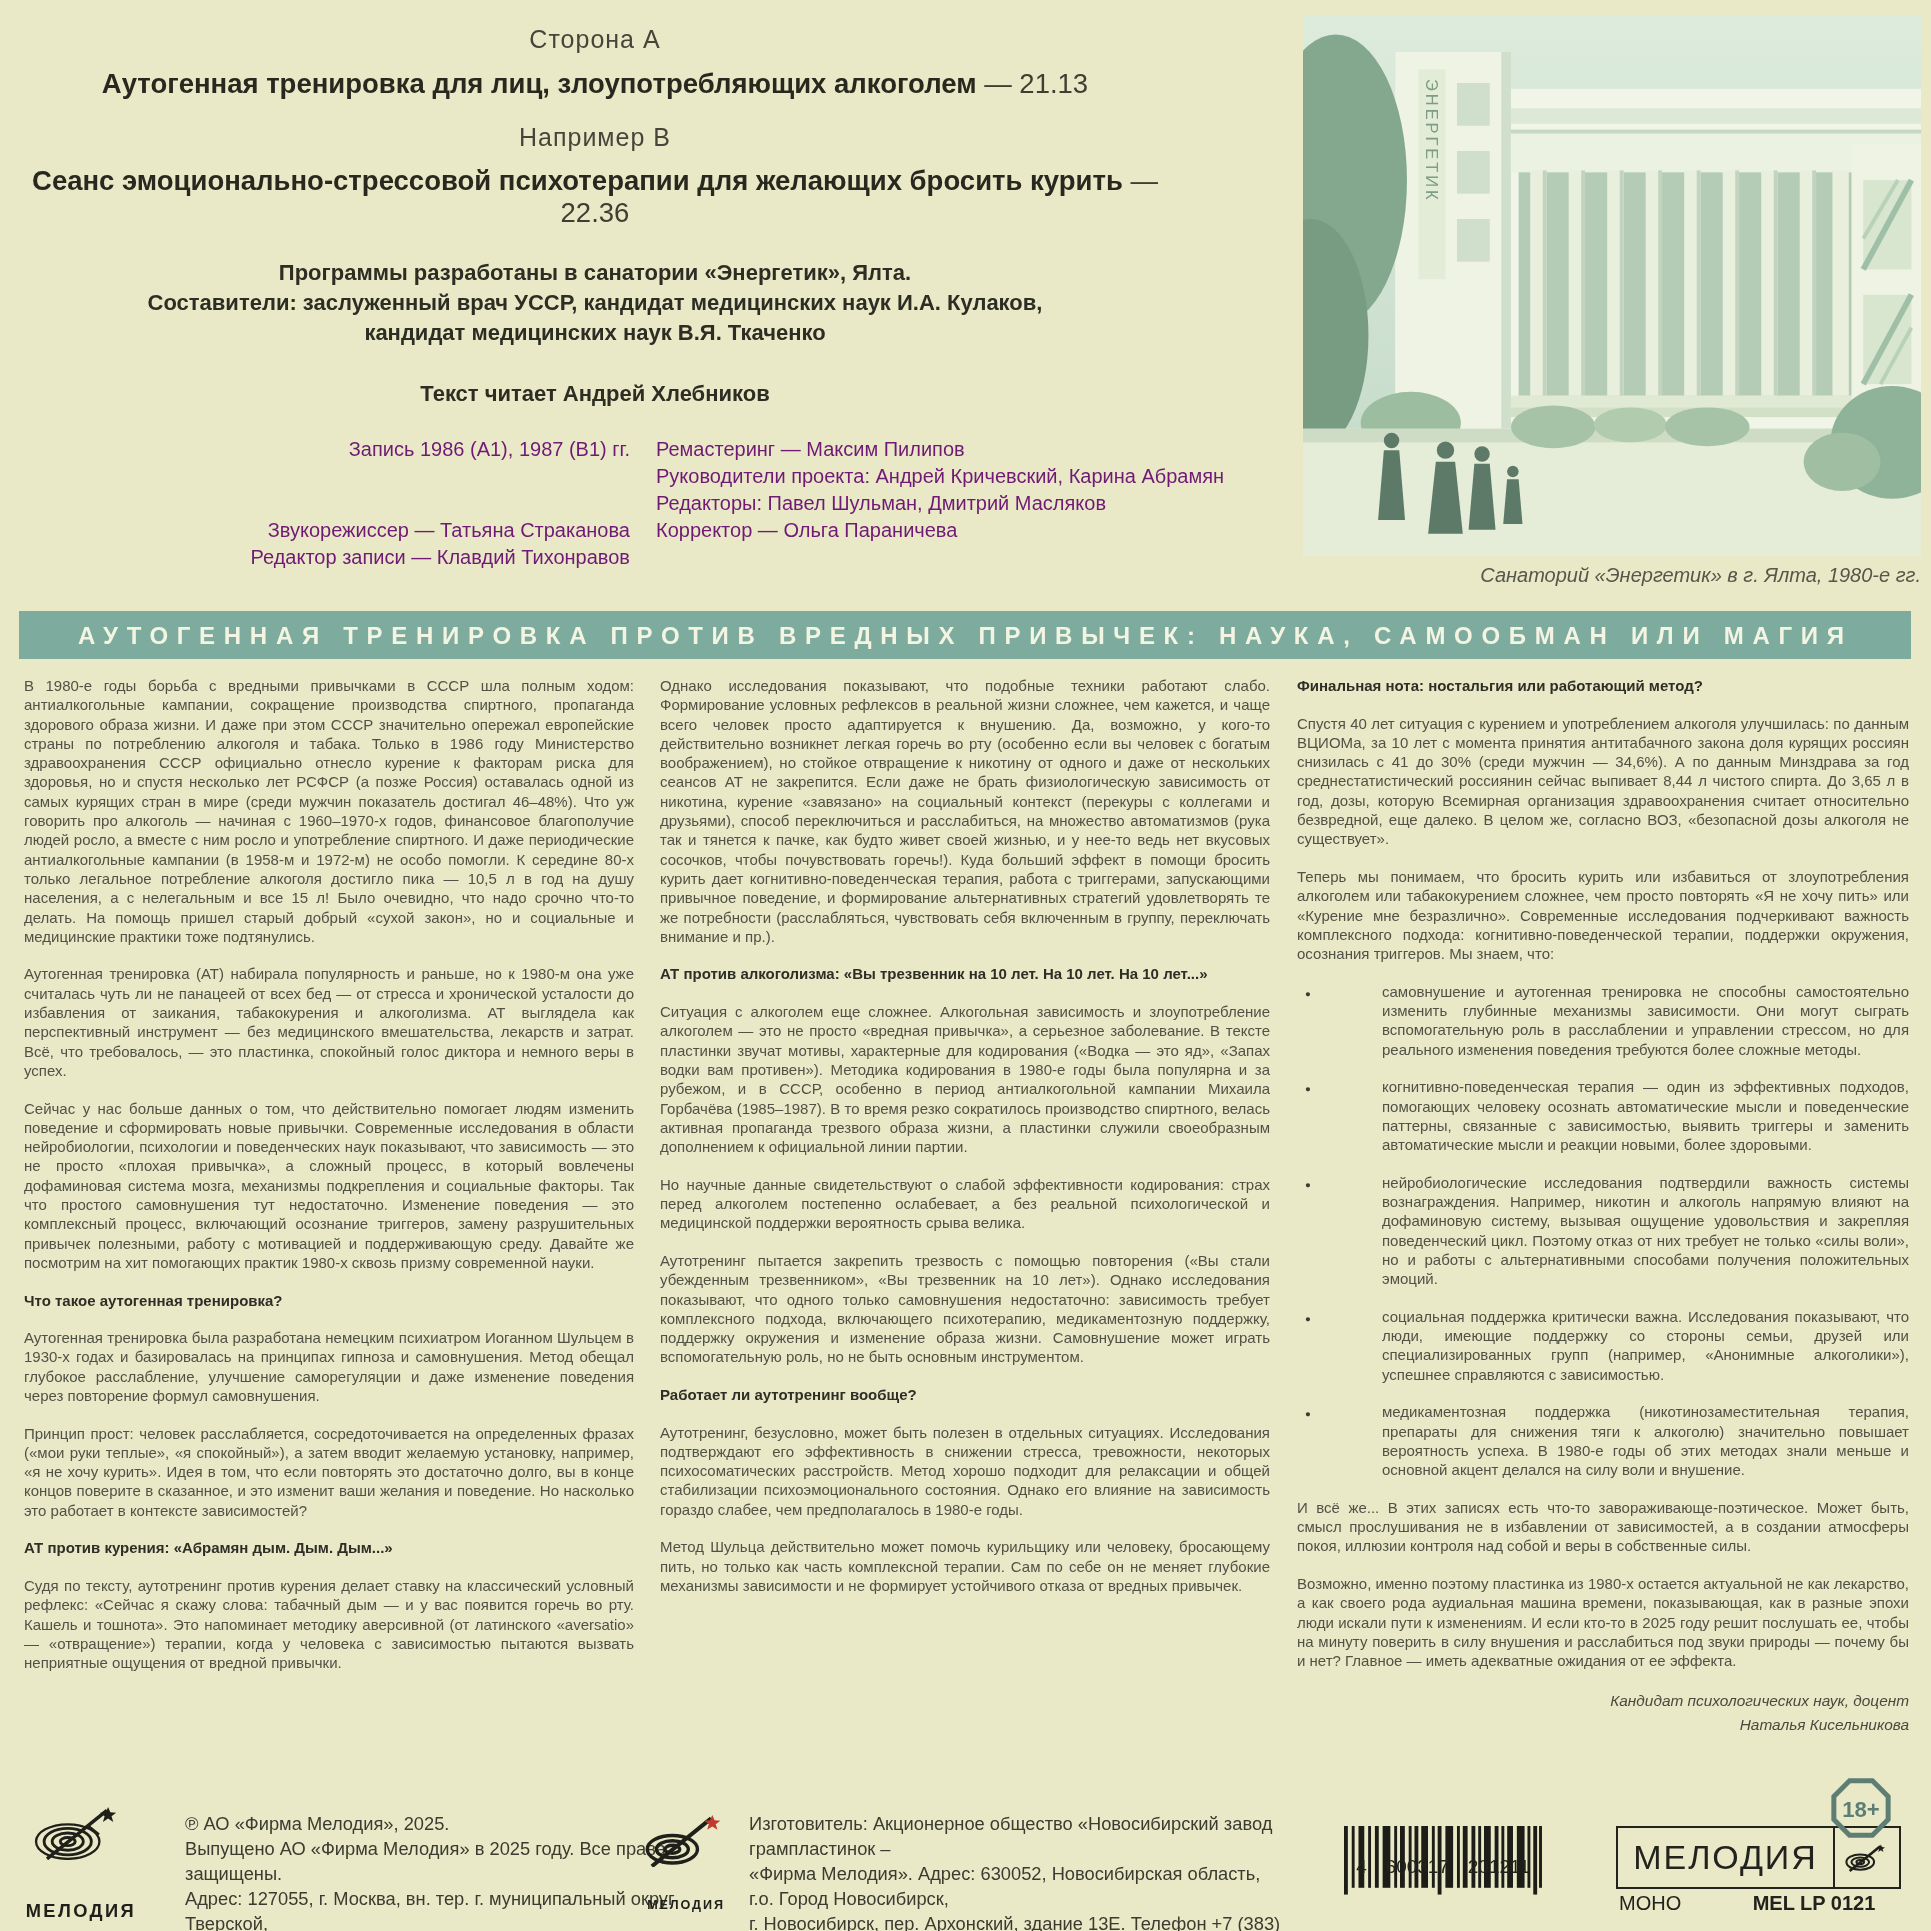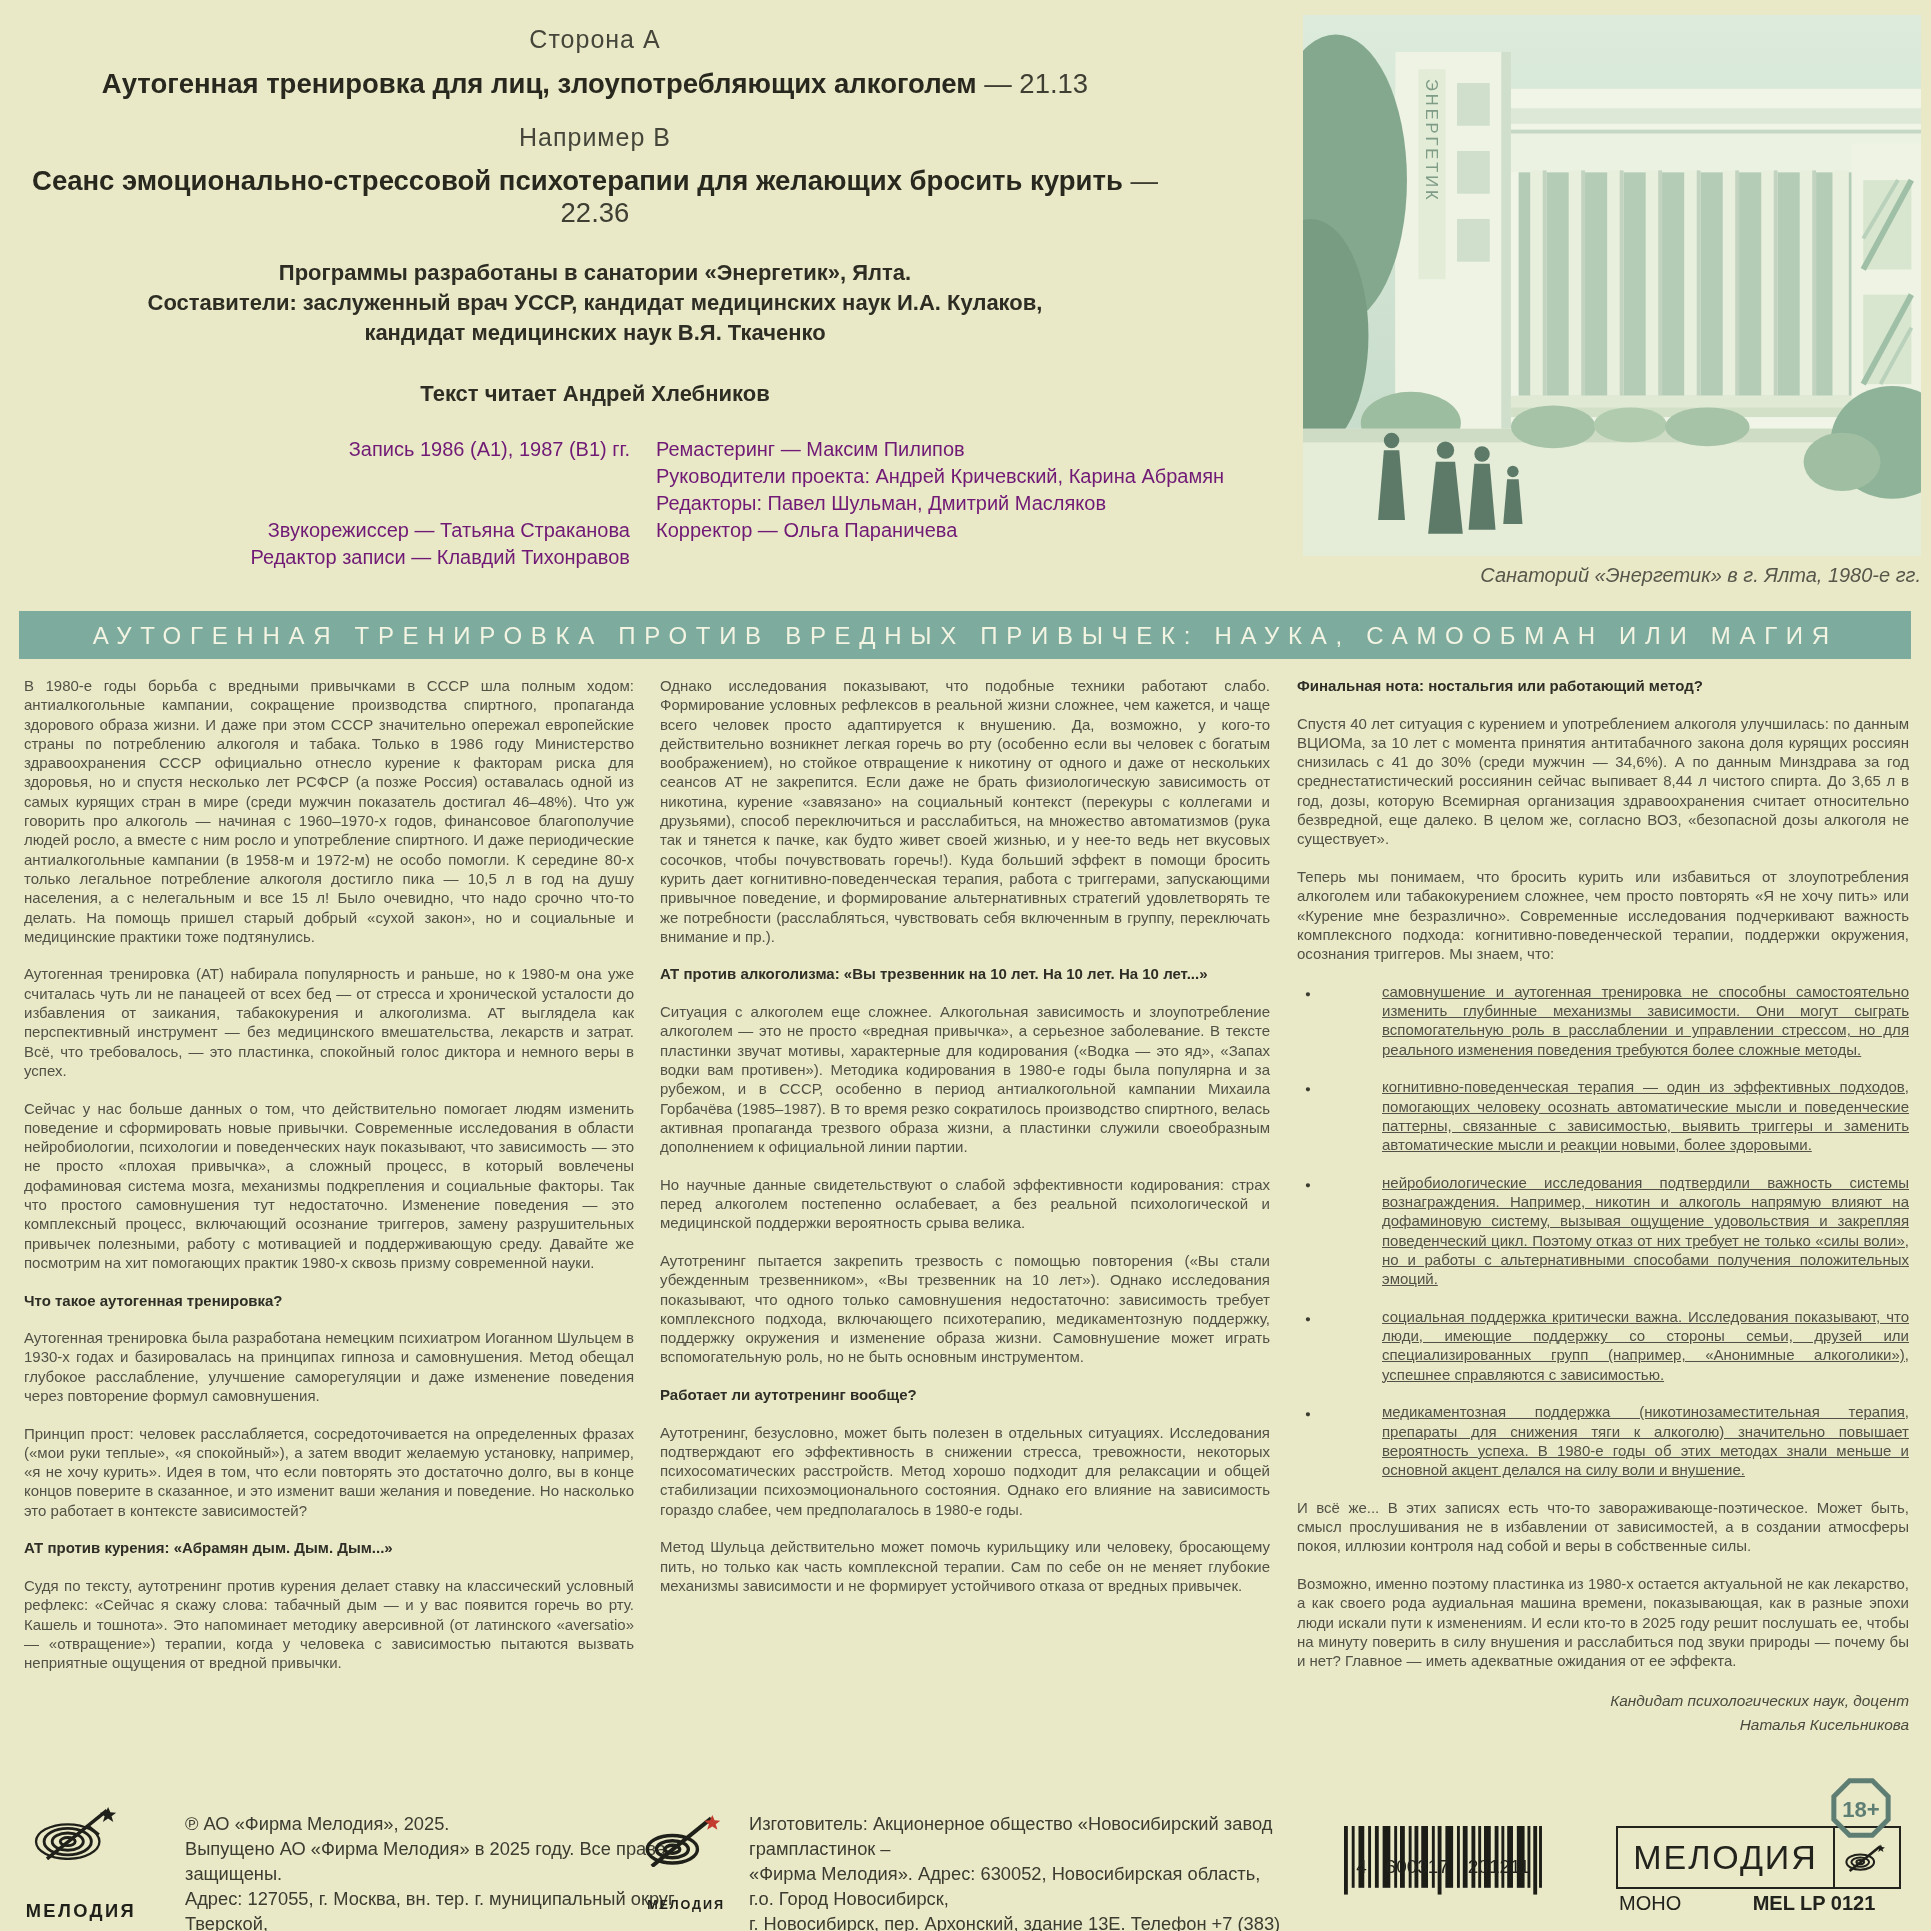--- a/index.html
+++ b/index.html
@@ -22,30 +22,30 @@
   .credits .line{min-height:27px;}
 
   
   .photo{position:absolute;left:1303px;top:15.4px;width:618px;height:541px;margin:0;}
   .photo svg{display:block;width:100%;height:100%;}
   .caption{position:absolute;left:1303px;top:564px;width:618px;text-align:right;
            font-style:italic;font-size:20px;color:#56564a;}
 
   
   .banner{position:absolute;left:19.3px;top:611px;width:1892px;height:48px;background:#7dac9f;
-          color:#f4f4e3;font-size:24px;font-weight:400;letter-spacing:8.7px;text-align:center;
+          color:#f4f4e3;font-size:24px;font-weight:700;letter-spacing:8.7px;text-align:center;
           line-height:50px;white-space:nowrap;}
 
   
   .col{position:absolute;top:676px;width:610px;font-size:15px;line-height:19.3px;
        text-align:justify;color:#515146;}
   #col1{left:24px;} #col2{left:660px;} #col3{left:1297px;width:612px;}
   .col p{margin:0 0 18.3px;}
   .col h3{font-size:15px;line-height:19.3px;font-weight:700;color:#2e2e26;margin:0 0 18.3px;text-align:left;}
-  .col ul{list-style:none;margin:0;padding:0 0 0 85px;text-decoration:underline;}
+  .col ul{list-style:none;margin:0;padding:0 0 0 85px;}
   .col li{position:relative;margin:0 0 18.3px;}
   .col li::before{content:"●";position:absolute;left:-77px;top:1.9px;font-size:9.7px;color:#3c3c31;}
   .signature{text-align:right;font-style:italic;font-size:15.4px;line-height:24px;color:#4a4a3e;margin-top:5.8px;}
 
   
   .logo-big{position:absolute;left:32px;top:1807px;width:98px;height:91px;}
   .logo-big-label{position:absolute;left:17.4px;top:1900px;width:127px;text-align:center;
                   font-size:18.3px;font-weight:700;letter-spacing:2.4px;color:#20201a;}
   .foot-left{position:absolute;left:185px;top:1811px;width:512px;font-size:18.3px;line-height:25px;color:#3b3b30;}
   .logo-small{position:absolute;left:637px;top:1815px;width:97px;height:81px;}

